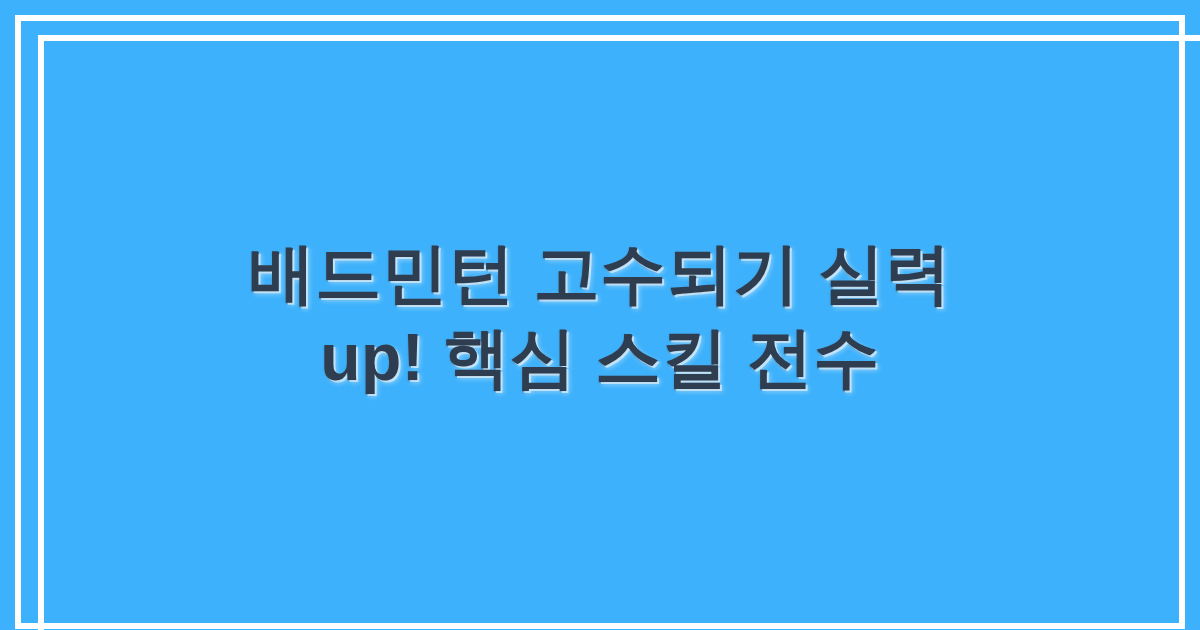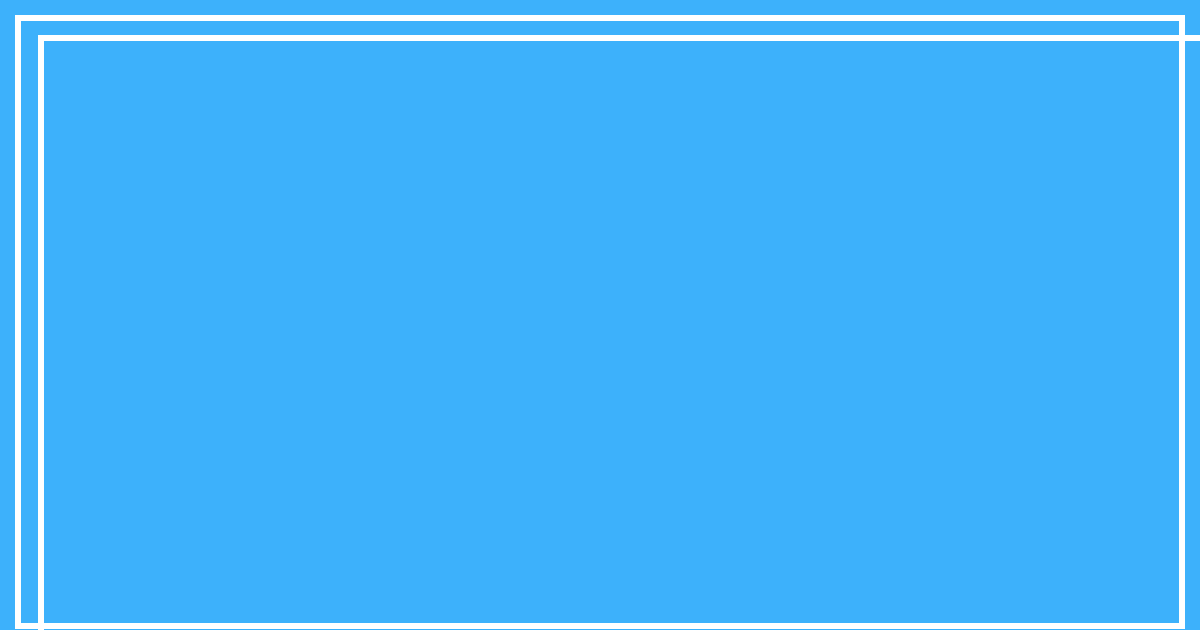--- a/index.html
+++ b/index.html
@@ -82,15 +82,17 @@
 </style>
 </head>
 <body>
 
 <div id="thumbnail-card">
 
   <div class="frame" id="frame-outer"></div>
   <div class="frame" id="frame-inner"></div>
 
   <div id="title-block">
+    <span class="title-line">배드민턴 고수되기 실력</span>
+    <span class="title-line">up! 핵심 스킬 전수</span>
   </div>
 
 </div>
 
 </body></html>

